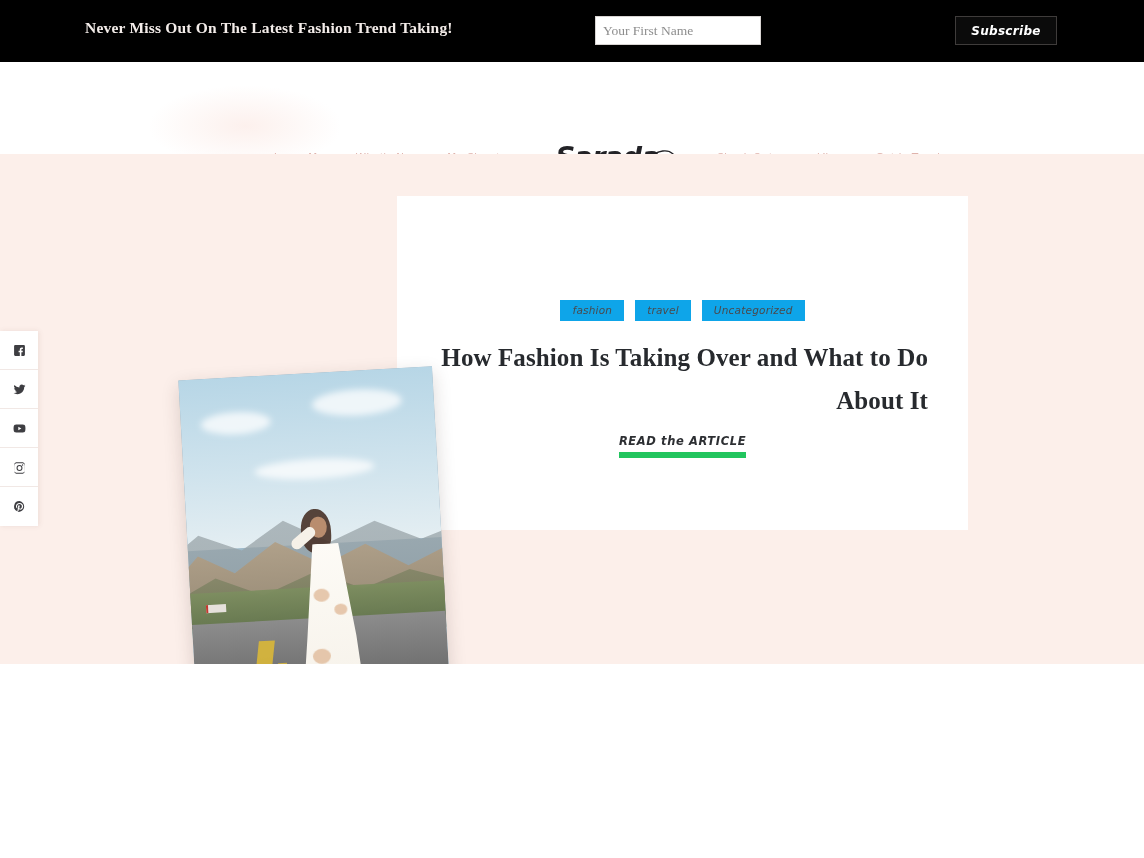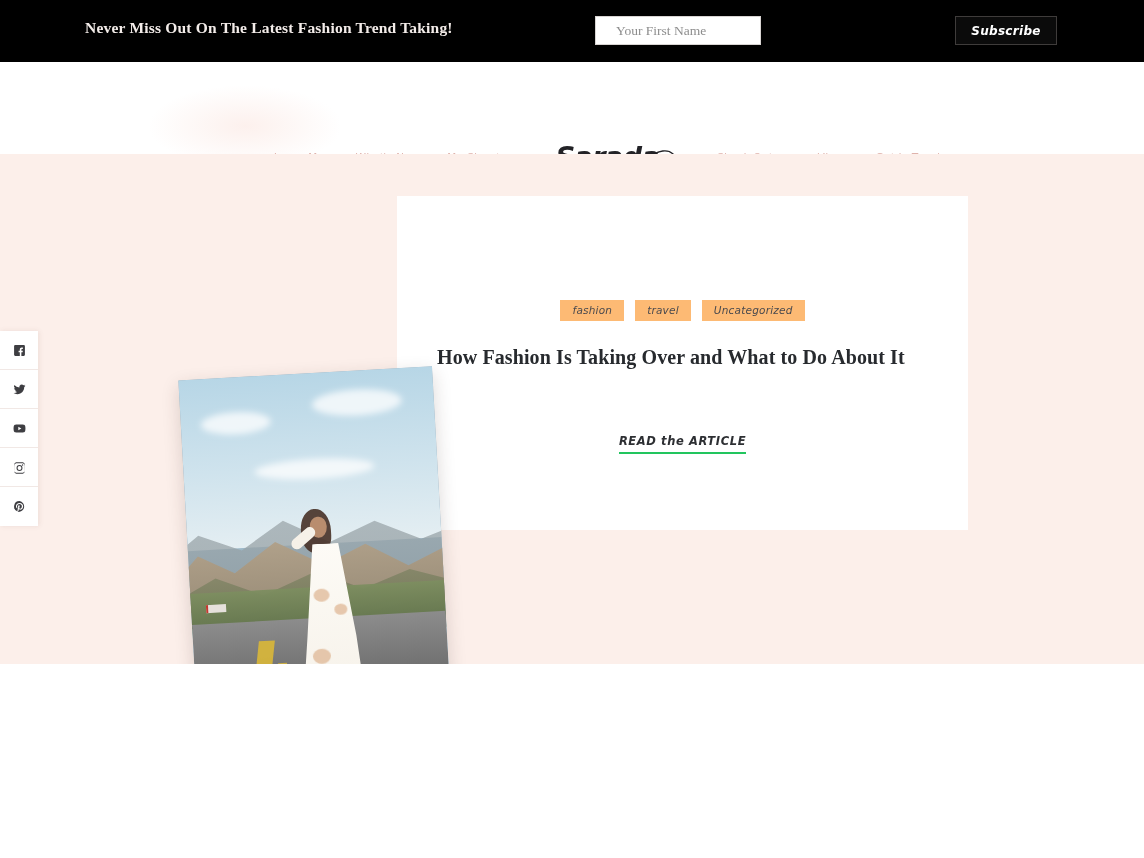--- a/index.html
+++ b/index.html
@@ -25,21 +25,21 @@
     font-weight: bold;
     font-size: 15.5px;
     letter-spacing: .2px;
     white-space: nowrap;
   }
   .nl-input {
     position: absolute; top: 16px;
     height: 29px;
     background: #ffffff;
     border: 1px solid #d8d4d2;
-    padding: 0 20px;
+    padding: 0 7px;
     font-family: "Liberation Serif", serif;
     font-size: 13.5px;
     color: #3a3a3a;
     outline: none;
   }
   .nl-input::placeholder { color: #8d8d8d; font-family: "Liberation Serif", serif; }
   #nl-first { left: 595px; width: 166px; }
   #nl-email { left: 776px; width: 166px; }
   .nl-subscribe {
     position: absolute; left: 955px; top: 16px;
@@ -134,55 +134,55 @@
     position: absolute; left: 397px; top: 42px;
     width: 571px; height: 334px;
     background: #ffffff;
   }
   .hero-tags {
     position: absolute; left: 0; top: 104px;
     width: 571px;
     display: flex; justify-content: center; gap: 11px;
   }
   .tag-pill {
-    background: #fdba74;
+    background: #0ea5e9;
     color: #4a4a4e;
     font-family: "DejaVu Sans", sans-serif;
     font-style: italic;
     font-size: 10.5px;
     padding: 4px 12px 5px;
     white-space: nowrap;
     cursor: pointer;
     letter-spacing: .2px;
   }
   .hero-title {
     position: absolute; left: 40px; top: 140px;
     width: 491px;
-    text-align: left;
+    text-align: right;
     font-family: "Liberation Serif", serif;
-    font-size: 20px;
+    font-size: 25px;
     line-height: 43px;
     color: #272a2e;
     letter-spacing: .1px;
   }
   .hero-cta {
     position: absolute; left: 0; top: 235px;
     width: 571px;
     text-align: center;
   }
   .hero-cta-link {
     display: inline-block;
     font-family: "DejaVu Sans", sans-serif;
     font-style: italic;
     font-weight: bold;
     font-size: 11.5px;
     letter-spacing: .6px;
     color: #2d2f33;
     padding-bottom: 4px;
-    border-bottom: 2px solid #22c55e;
+    border-bottom: 6px solid #22c55e;
     cursor: pointer;
   }
 
   
   .hero-photo {
     position: absolute; left: 189px; top: 219px;
     width: 254px; height: 389px;
     transform: rotate(-3.2deg);
     box-shadow: 0 6px 18px rgba(60,40,35,.18);
     overflow: hidden;

